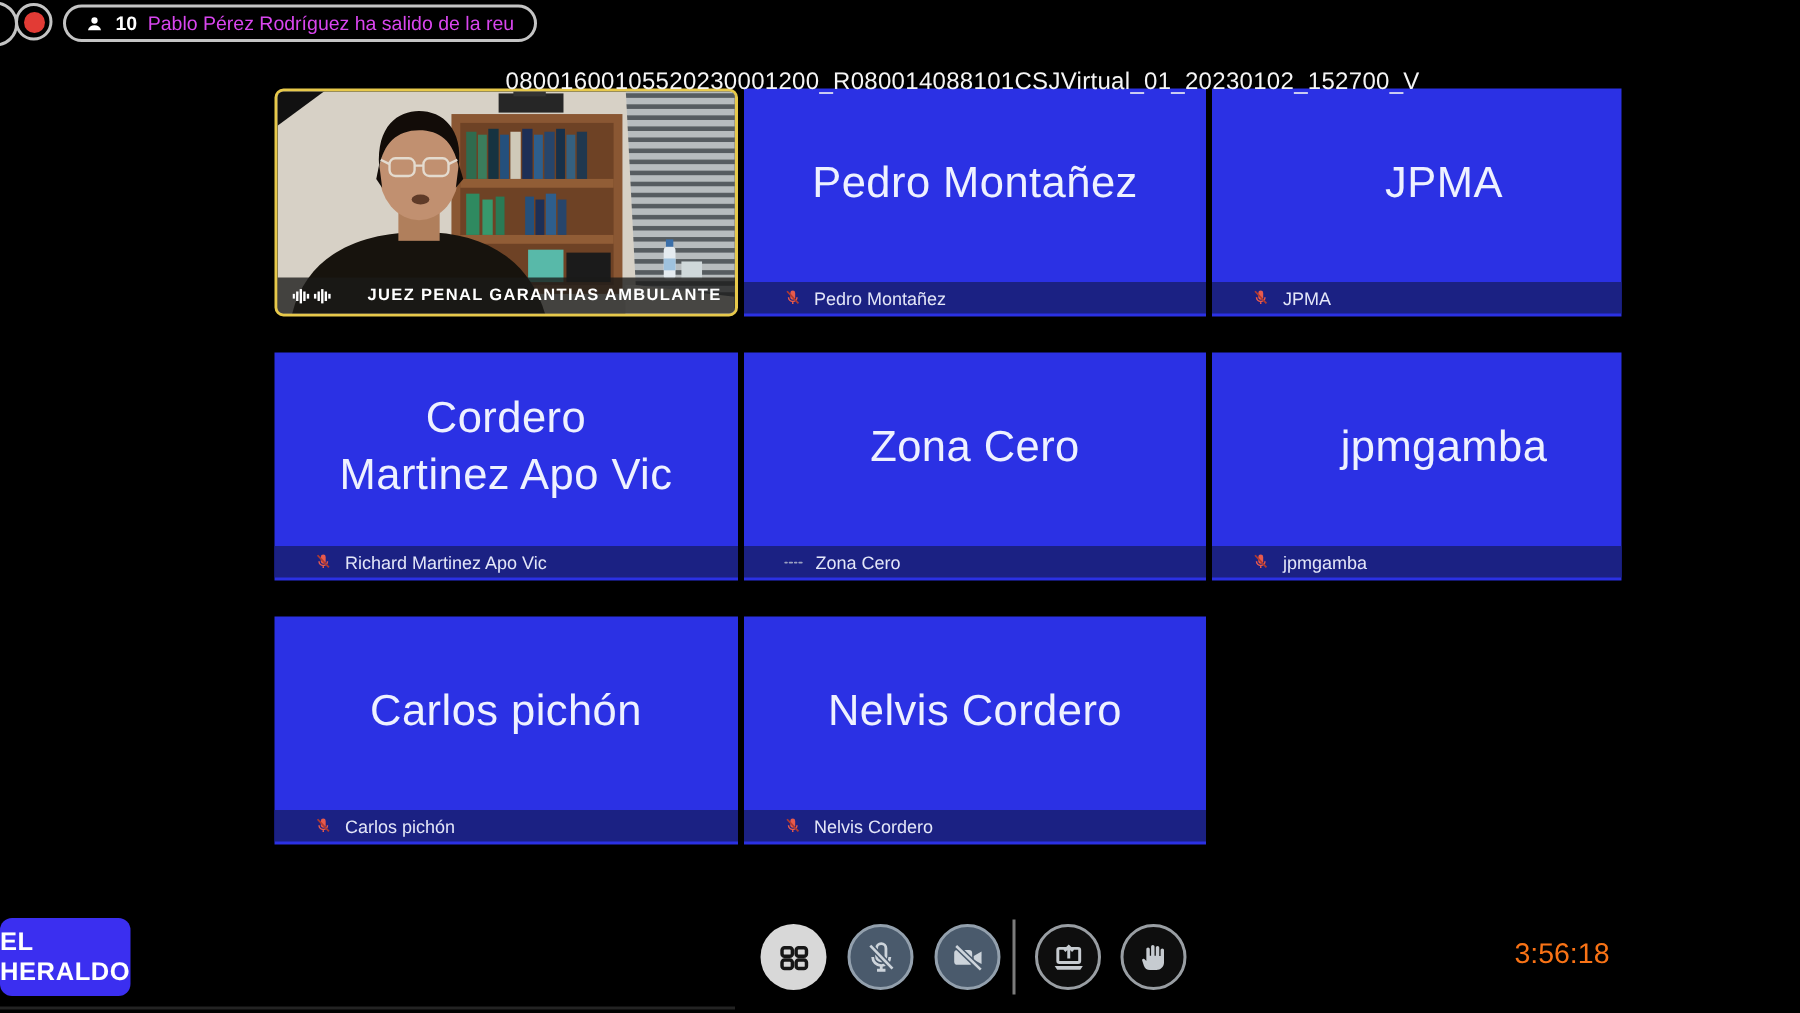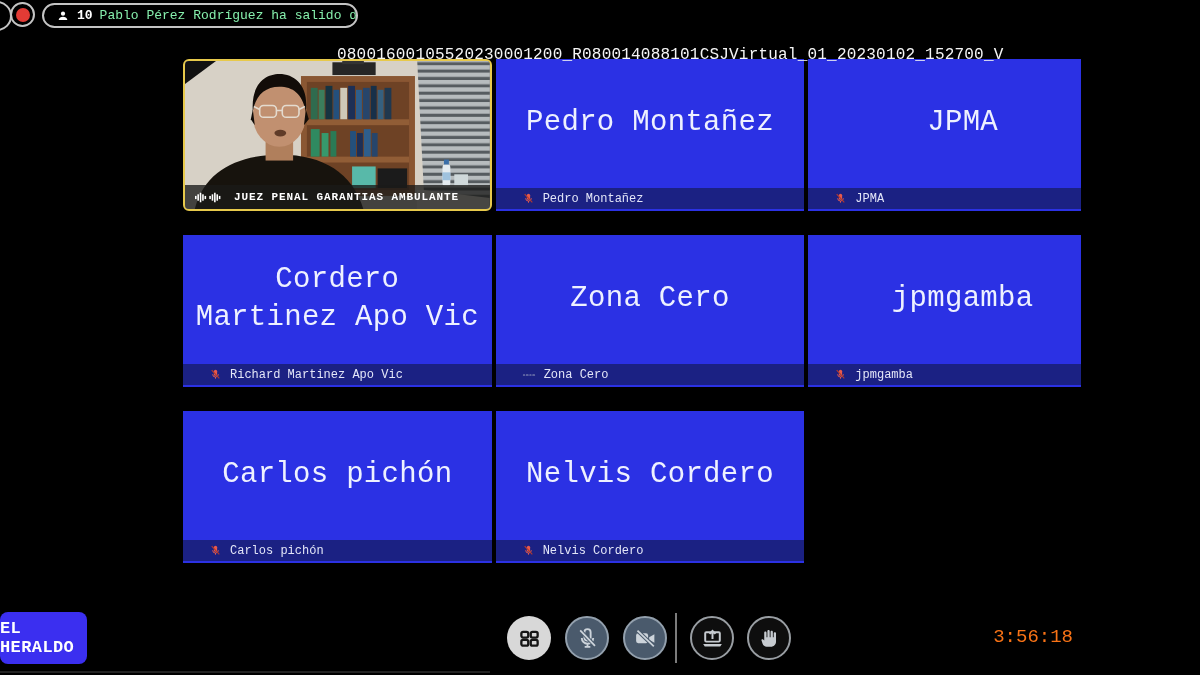--- a/index.html
+++ b/index.html
@@ -1,41 +1,41 @@
 <!DOCTYPE html>
 <html><head>
 <meta charset="utf-8">
 <style>
   html,body{margin:0;padding:0;background:#000;}
   .stage{position:relative;width:1081px;height:675px;background:#000;overflow:hidden;
-         font-family:Liberation Mono, monospace;}
+         font-family:Liberation Sans, sans-serif;}
 
   
   .edge-circle{position:absolute;left:-18px;top:1px;width:26px;height:26px;border:2px solid #c4c4c4;border-radius:50%;}
   .record-btn{position:absolute;left:10px;top:2px;width:25px;height:25px;border:2px solid #c4c4c4;border-radius:50%;
               box-sizing:border-box;display:flex;align-items:center;justify-content:center;cursor:pointer;}
   .record-dot{width:14px;height:14px;border-radius:50%;background:#e23b35;}
   .pill{position:absolute;left:42px;top:3px;width:316px;height:25px;border:2px solid #c4c4c4;border-radius:14px;
         box-sizing:border-box;display:flex;align-items:center;gap:7px;padding:0 12px;overflow:hidden;white-space:nowrap;}
   .pill .count{color:#fff;font-size:13px;font-weight:700;}
-  .pill .notif{color:#86efac;font-size:13px;}
+  .pill .notif{color:#d946ef;font-size:13px;}
   .rec-title{position:absolute;left:337px;top:2px;color:#f5f5f5;font-size:16px;letter-spacing:0.2px;white-space:nowrap;z-index:5;margin-top:44px;}
 
   
   .grid{position:absolute;left:183px;top:39px;width:934px;height:524px;display:grid;
         grid-template-columns:repeat(3,1fr);grid-template-rows:repeat(3,1fr);gap:4px;}
   .tile{position:relative;background:#2b31e4;overflow:hidden;cursor:pointer;margin-top:20px;}
   .tile.video{background:#23221f;border:2px solid #e7c94b;border-radius:6px;}
   .big-name{position:absolute;inset:0 0 24px 0;display:flex;align-items:center;justify-content:center;
             color:#eef1ff;font-size:29px;letter-spacing:0.3px;text-align:center;white-space:pre-line;line-height:1.3;}
   .bar{position:absolute;left:0;right:0;bottom:2px;height:21px;background:#1b2183;
        display:flex;align-items:center;gap:8px;padding-left:26px;}
   .bar .lbl{color:#e3e6f8;font-size:12px;white-space:nowrap;}
   .judge-bar{position:absolute;left:0;right:0;bottom:0;height:24px;background:rgba(26,26,24,0.78);
-             display:flex;align-items:center;gap:12px;padding-left:10px;}
+             display:flex;align-items:center;gap:23px;padding-left:10px;}
   .judge-bar .lbl{color:#fff;font-size:11px;font-weight:700;letter-spacing:0.9px;white-space:nowrap;}
 
   
   .heraldo{position:absolute;left:0px;top:612px;width:87px;height:52px;background:#3b2ff0;border-radius:8px;
            display:flex;align-items:center;justify-content:center;color:#fff;font-size:17px;font-weight:700;letter-spacing:0.4px;}
   .ctl{position:absolute;top:616px;width:44px;height:44px;border-radius:50%;box-sizing:border-box;
        display:flex;align-items:center;justify-content:center;cursor:pointer;}
   .ctl.light{background:#d8d8d8;}
   .ctl.slate{background:#4a5a6c;border:2px solid #93a0ad;}
   .ctl.dark{background:#0e0e0e;border:2px solid #999ea3;}

